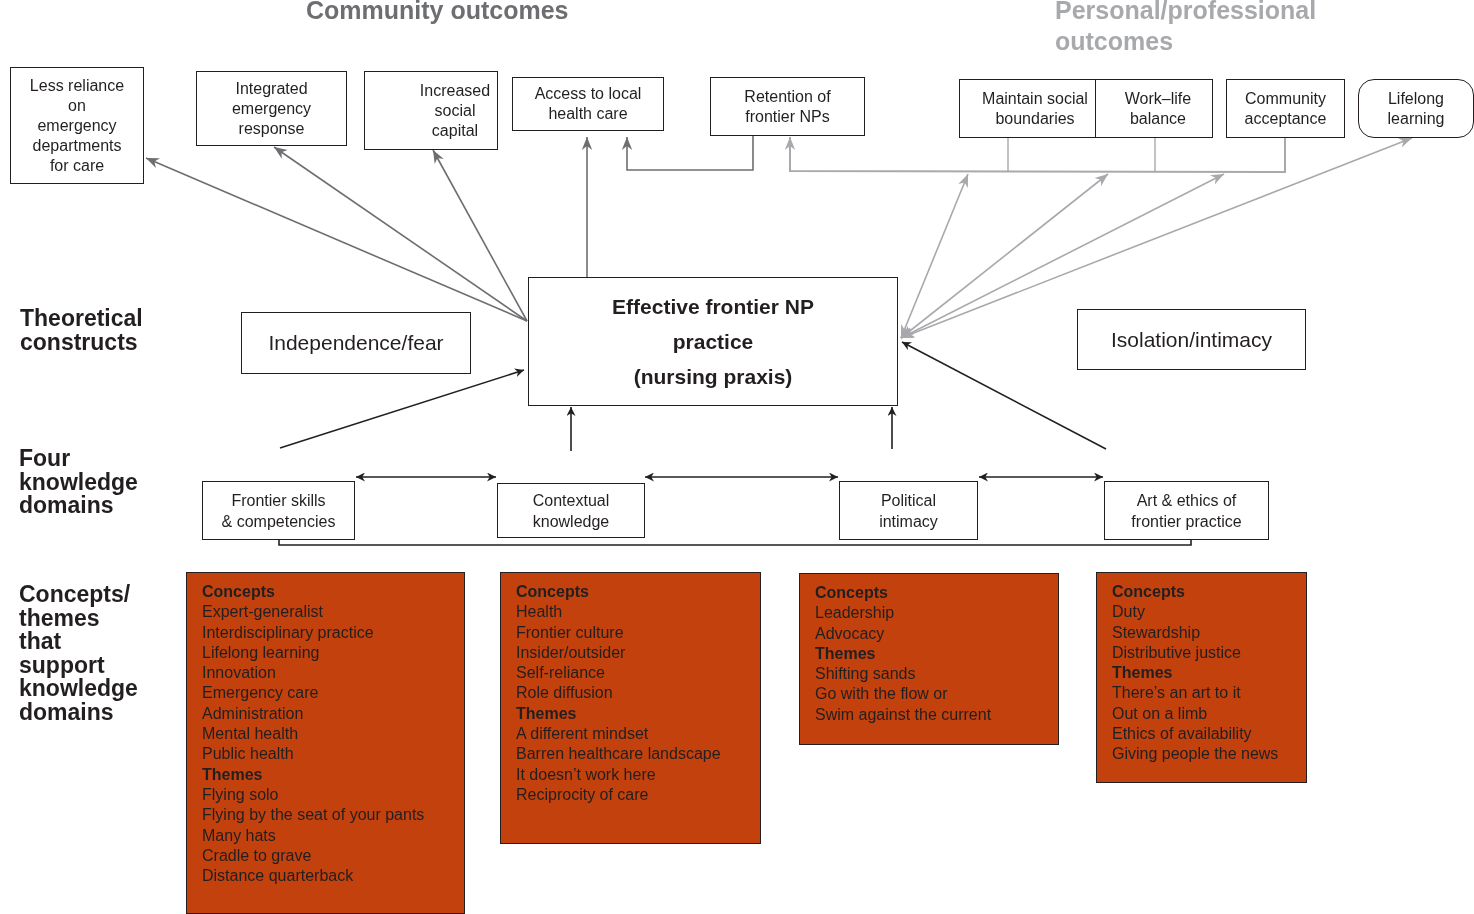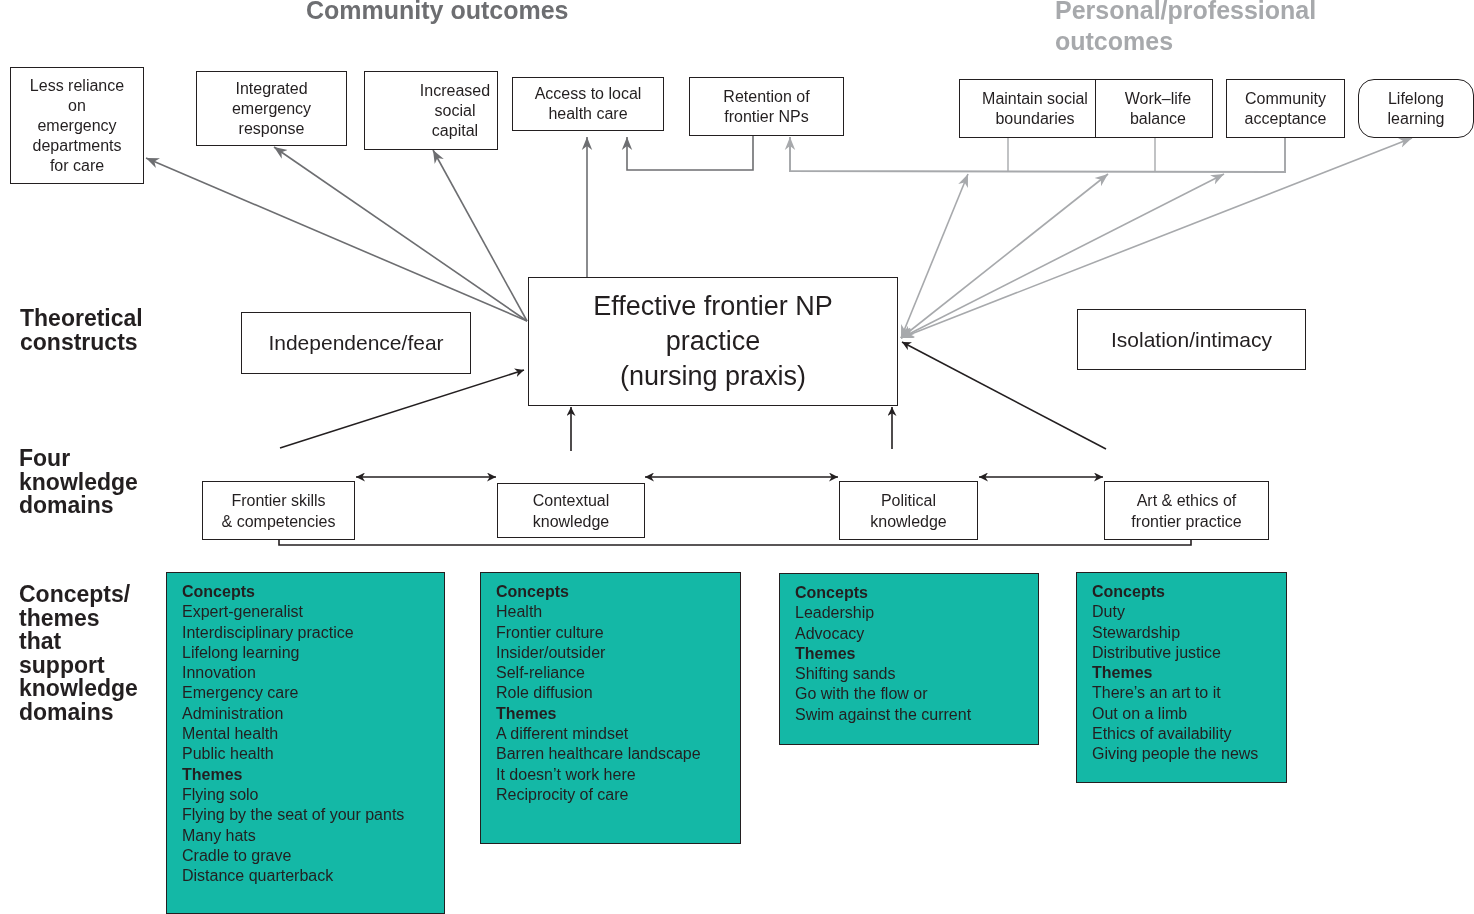--- a/index.html
+++ b/index.html
@@ -6,24 +6,24 @@
     body { width: 1474px; height: 914px; position: relative; overflow: hidden;
            font-family: "Liberation Sans", sans-serif; color: #231f20; }
     .section-title { position: absolute; font-weight: bold; font-size: 25px; line-height: 31px; }
     .title-community { color: #6d6e71; }
     .title-personal { color: #a7a9ac; }
     .row-label { position: absolute; font-weight: bold; font-size: 23px; line-height: 23.5px; color: #231f20; }
     .box { position: absolute; border: 1.3px solid #231f20; background: #fff; box-sizing: border-box;
            display: flex; align-items: center; justify-content: center; text-align: center;
            font-size: 16px; line-height: 20px; white-space: pre-line; }
     .box.construct { font-size: 21px; line-height: 24px; }
-    .box.central { font-size: 27px; line-height: 35px; font-weight: normal; }
+    .box.central { font-size: 21px; line-height: 35px; font-weight: bold; }
     .box.domain { font-size: 16px; line-height: 21px; margin-top: 33px; }
-    .list-box { position: absolute; border: 1.3px solid #231f20; box-sizing: border-box; background:#14b8a6;
-                padding: 9px 0 0 15px; font-size: 16px; line-height: 20.3px; }
+    .list-box { position: absolute; border: 1.3px solid #231f20; box-sizing: border-box; background:#c2410c;
+                padding: 9px 0 0 15px; font-size: 16px; line-height: 20.3px; margin-left: 20px; }
     .list-box .heading { font-weight: bold; }
     .list-box div { white-space: nowrap; }
     svg#arrows { position: absolute; left: 0; top: 0; }
   </style>
 </head>
 <body>
 
 <svg id="arrows" width="1474" height="914" viewBox="0 0 1474 914">
   <defs>
     <marker id="mk-dark" viewBox="0 0 10 10" refX="10" refY="5" markerWidth="9" markerHeight="9" orient="auto-start-reverse" markerUnits="userSpaceOnUse">
@@ -86,21 +86,21 @@
 departments
 for care</div>
 <div class="box" style="left:196px; top:71px; width:151px; height:75px;">Integrated
 emergency
 response</div>
 <div class="box" style="left:364px; top:71px; width:134px; height:79px;padding-left:48px;">Increased
 social
 capital</div>
 <div class="box" style="left:512px; top:77px; width:152px; height:54px;">Access to local
 health care</div>
-<div class="box" style="left:689px; top:77px; width:155px; height:59px;">Retention of
+<div class="box" style="left:710px; top:77px; width:155px; height:59px;">Retention of
 frontier NPs</div>
 
 <div class="box" style="left:931px; top:79px; width:152px; height:59px;margin-left:28px;">Maintain social
 boundaries</div>
 <div class="box" style="left:1095px; top:79px; width:118px; height:59px;padding-left:8px;">Work–life
 balance</div>
 <div class="box" style="left:1226px; top:79px; width:119px; height:59px;">Community
 acceptance</div>
 <div class="box" style="left:1358px; top:79px; width:116px; height:59px;border-radius:16px;">Lifelong
 learning</div>
@@ -110,21 +110,21 @@
 
 <div class="box central" style="left:528px; top:277px; width:370px; height:129px;">Effective frontier NP
 practice
 (nursing praxis)</div>
 
 <div class="box domain" style="left:202px; top:448px; width:153px; height:59px;">Frontier skills
 &amp; competencies</div>
 <div class="box domain" style="left:497px; top:450px; width:148px; height:55px;">Contextual
 knowledge</div>
 <div class="box domain" style="left:839px; top:448px; width:139px; height:59px;">Political
-knowledge</div>
+intimacy</div>
 <div class="box domain" style="left:1104px; top:448px; width:165px; height:59px;">Art &amp; ethics of
 frontier practice</div>
 
 <div class="list-box" style="left:166px; top:572px; width:279px; height:342px;">
   <div class="heading">Concepts</div>
   <div>Expert-generalist</div>
   <div>Interdisciplinary practice</div>
   <div>Lifelong learning</div>
   <div>Innovation</div>
   <div>Emergency care</div>

